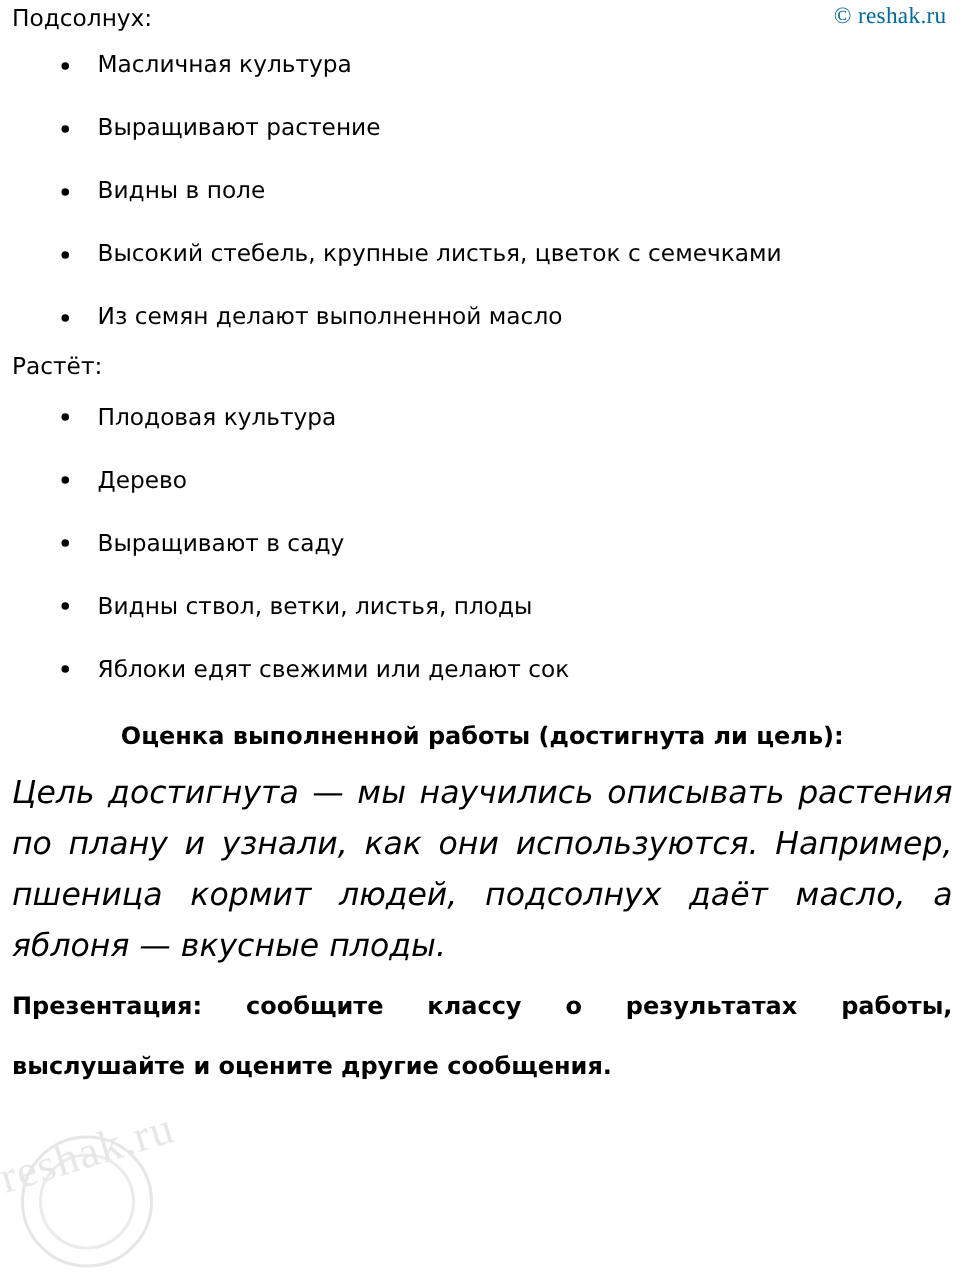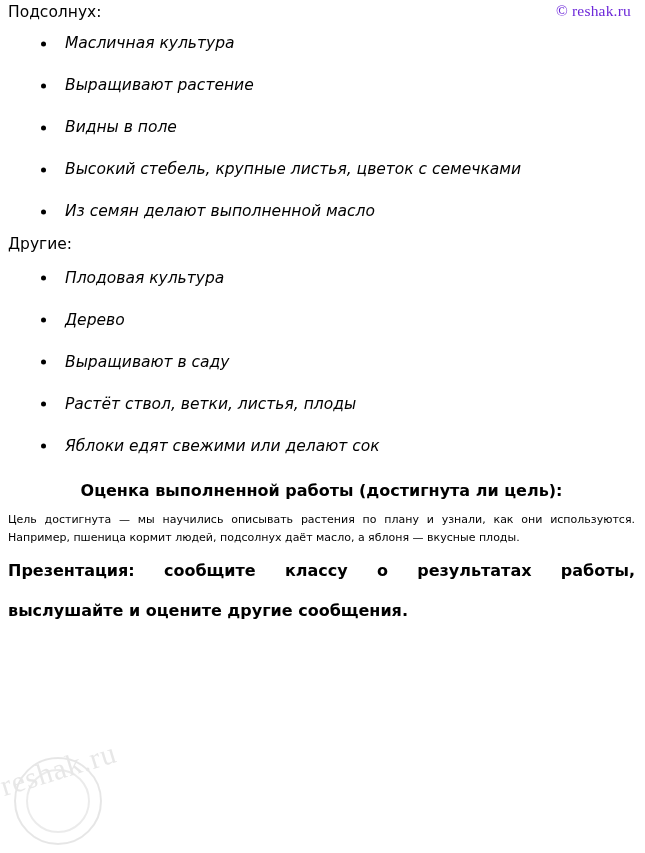--- a/index.html
+++ b/index.html
@@ -23,21 +23,21 @@
     box-sizing: border-box;
     padding: 2px 10px 0 8px;
   }
 
   .copyright {
     position: absolute;
     top: 2px;
     right: 14px;
     font-family: "Liberation Serif", serif;
     font-size: 15.5px;
-    color: #6d28d9;
+    color: #0369a1;
     letter-spacing: 0.2px;
   }
 
   .lead {
     font-size: 15.5px;
     line-height: 1.2;
     margin: 0 0 1px 0;
     padding-top: 1px;
   }
 
@@ -48,21 +48,20 @@
   }
   ul.items li {
     position: relative;
     font-size: 15.5px;
     line-height: 1.2;
     padding-left: 57px;
     margin: 0;
     height: 42px;
     display: flex;
     align-items: center;
-    font-style: italic;
   }
   ul.items li .bullet {
     position: absolute;
     left: 33px;
     top: 50%;
     transform: translateY(-50%);
     width: 5px;
     height: 5px;
     border-radius: 50%;
     background: #000;
@@ -76,25 +75,26 @@
 
   h2.heading {
     font-size: 16px;
     font-weight: bold;
     margin: 14px 0 10px 0;
     line-height: 1.25;
     text-align: center;
   }
 
   p.para {
-    font-size: 11px;
+    font-size: 21px;
     line-height: 1.62;
     margin: 0 0 10px 0;
     text-align: justify;
     text-justify: inter-word;
+    font-style: italic;
   }
 
   h2.heading.justified {
     text-align: justify;
     text-justify: inter-word;
   }
   h2.heading.justified > span.line1 {
     display: block;
     text-align: justify;
   }
@@ -168,38 +168,38 @@
     <li>
         <span class="bullet"></span>
         <span>Высокий стебель, крупные листья, цветок с семечками</span>
       </li>
     <li>
         <span class="bullet"></span>
         <span>Из семян делают выполненной масло</span>
       </li>
   </ul>
 
-  <p class="section-2-lead">Другие:</p>
+  <p class="section-2-lead">Растёт:</p>
 
   <ul class="items">
     <li>
         <span class="bullet"></span>
         <span>Плодовая культура</span>
       </li>
     <li>
         <span class="bullet"></span>
         <span>Дерево</span>
       </li>
     <li>
         <span class="bullet"></span>
         <span>Выращивают в саду</span>
       </li>
     <li>
         <span class="bullet"></span>
-        <span>Растёт ствол, ветки, листья, плоды</span>
+        <span>Видны ствол, ветки, листья, плоды</span>
       </li>
     <li>
         <span class="bullet"></span>
         <span>Яблоки едят свежими или делают сок</span>
       </li>
   </ul>
 
   <h2 class="heading">Оценка выполненной работы (достигнута ли цель):</h2>
   <p class="para">Цель достигнута — мы научились описывать растения по плану и узнали, как они используются. Например, пшеница кормит людей, подсолнух даёт масло, а яблоня — вкусные плоды.</p>
 

